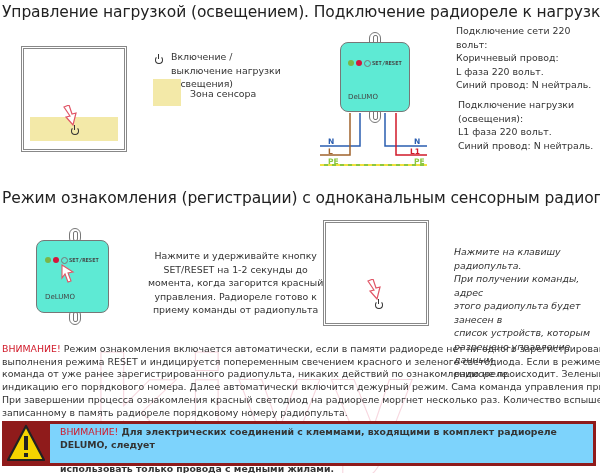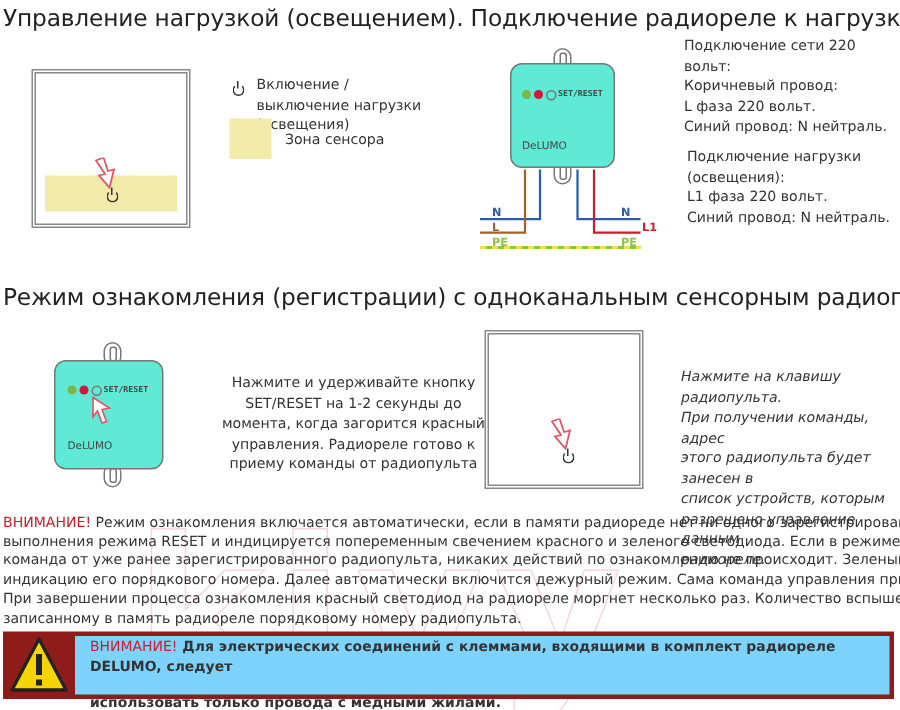--- a/index.html
+++ b/index.html
@@ -58,21 +58,21 @@
   <polyline points="0,45 30,45 30,3" fill="none" stroke="#a0632c" stroke-width="1.5"></polyline>
   <polyline points="107,36 65,36 65,3" fill="none" stroke="#2a5db0" stroke-width="1.5"></polyline>
   <polyline points="107,45 76,45 76,3" fill="none" stroke="#d11a2a" stroke-width="1.5"></polyline>
   <line x1="0" y1="55" x2="107" y2="55" stroke="#8cc63f" stroke-width="2"></line>
   <line x1="0" y1="55" x2="107" y2="55" stroke="#f0e040" stroke-width="2" stroke-dasharray="4 4"></line>
 </svg>
 <div class="wl" style="left:328px;top:137px;color:#2a5db0;">N</div>
 <div class="wl" style="left:328px;top:147px;color:#a0632c;">L</div>
 <div class="wl" style="left:328px;top:157px;color:#8cc63f;">PE</div>
 <div class="wl" style="left:414px;top:137px;color:#2a5db0;">N</div>
-<div class="wl" style="left:428px;top:147px;color:#d11a2a;">L1</div>
+<div class="wl" style="left:410px;top:147px;color:#d11a2a;">L1</div>
 <div class="wl" style="left:414px;top:157px;color:#8cc63f;">PE</div>
 
 <div class="abs small" style="left:456px;top:24px;">
   <div>Подключение сети 220 вольт:</div>
   <div>Коричневый провод:</div>
   <div>L фаза 220 вольт.</div>
   <div>Синий провод: N нейтраль.</div>
 </div>
 <div class="abs small" style="left:458px;top:98px;">
   <div>Подключение нагрузки</div>

